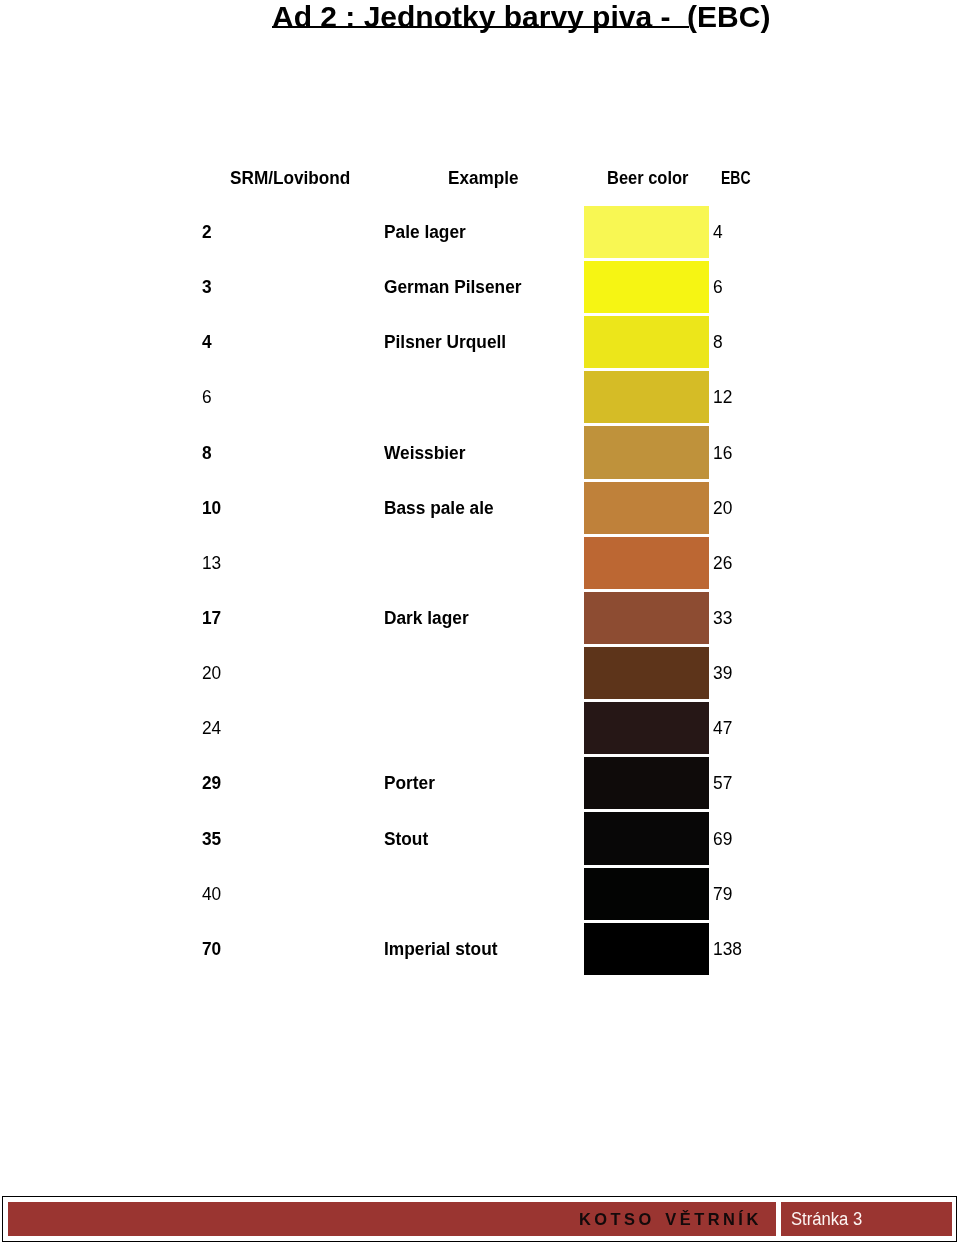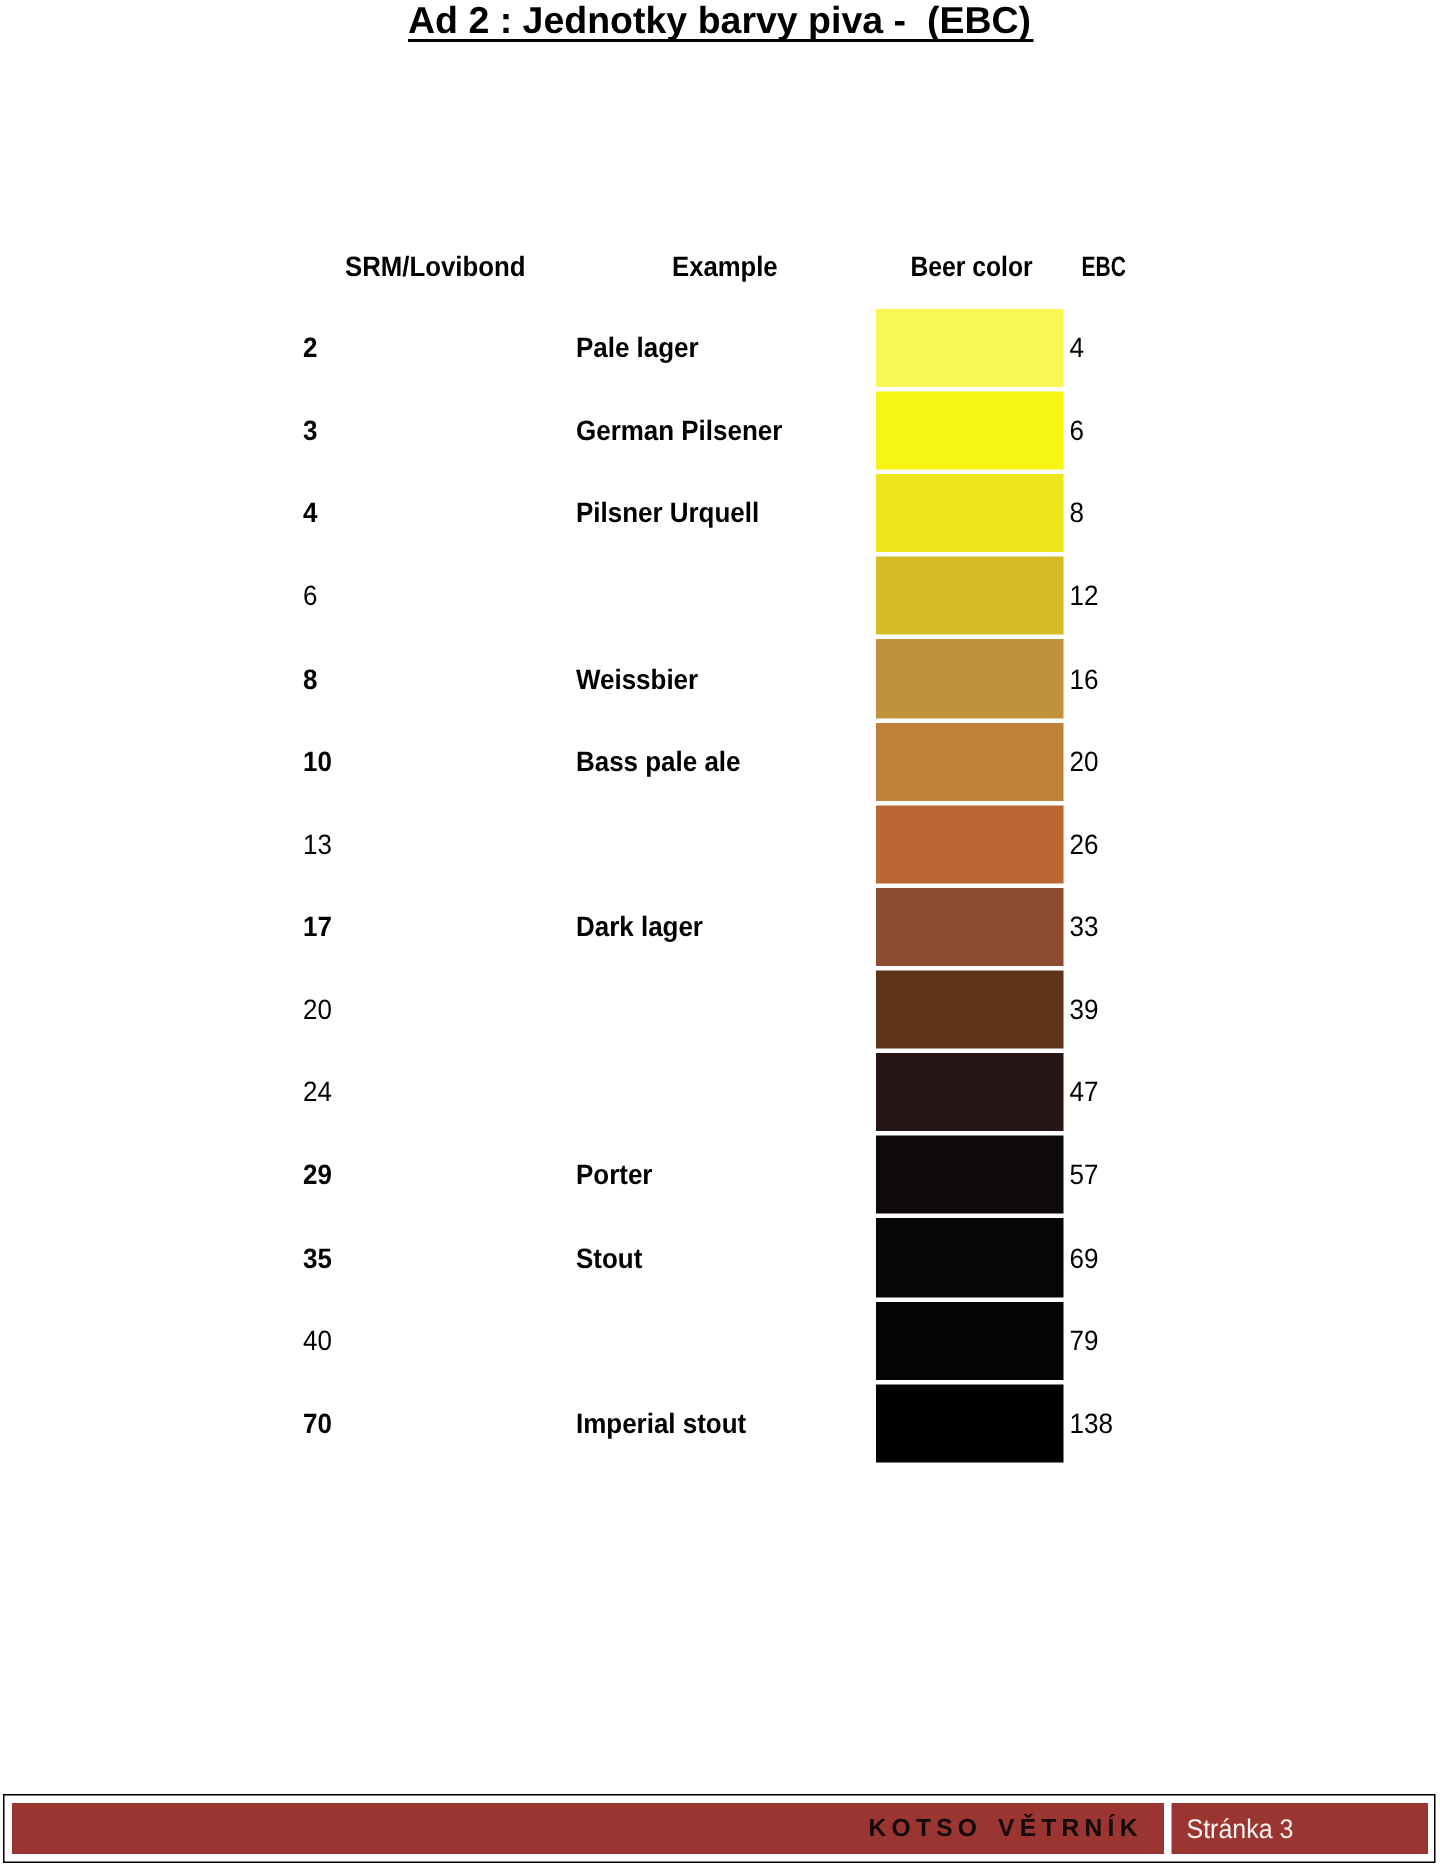--- a/index.html
+++ b/index.html
@@ -17,21 +17,21 @@
     width: 960px;
     height: 1244px;
     overflow: hidden;
     background: #ffffff;
   }
   
   .doc-title {
     position: absolute;
     left: 272px;
     top: 2px;
-    font-size: 25px;
+    font-size: 30px;
     line-height: 1;
     font-weight: bold;
     color: #000000;
     letter-spacing: 0px;
     white-space: pre;
   }
   .doc-title span.u {
     display: inline-block;
   }
   .title-rule {

